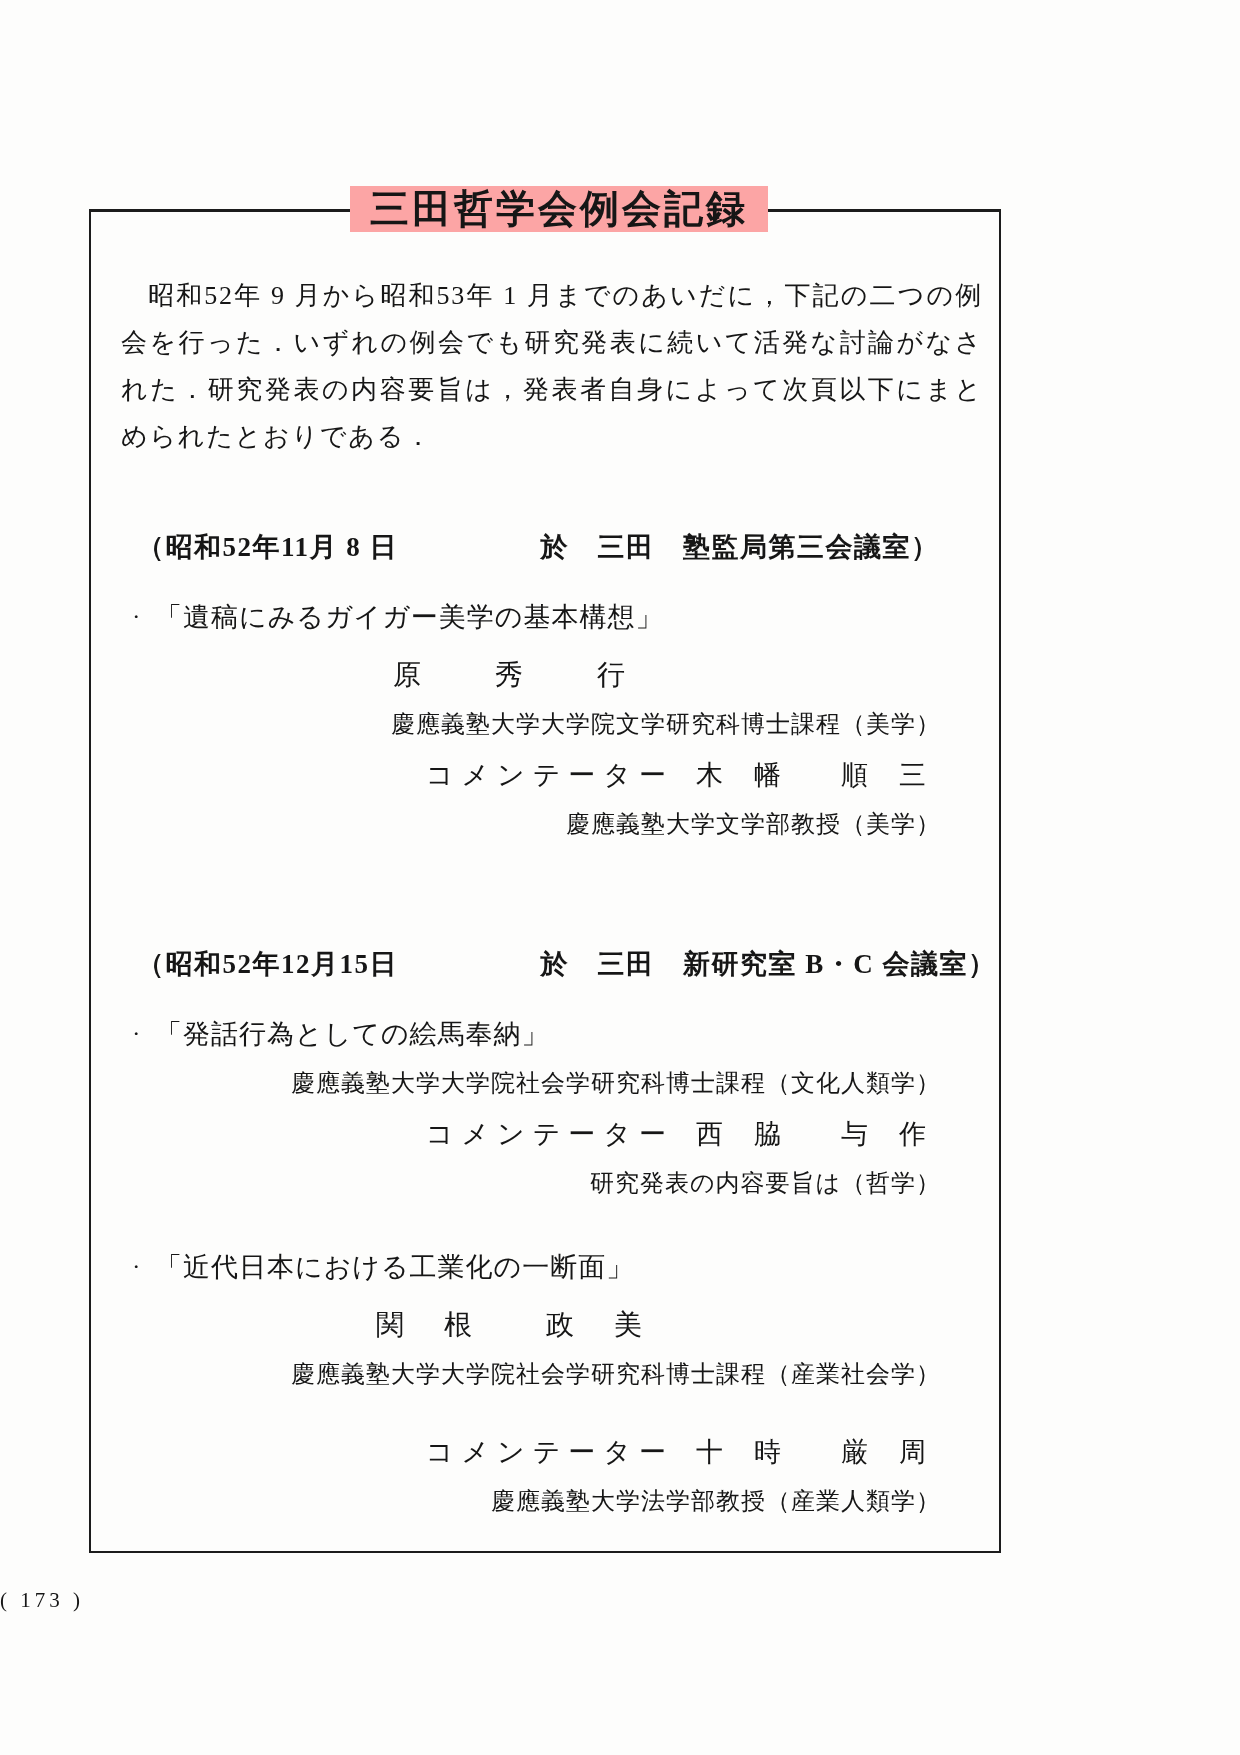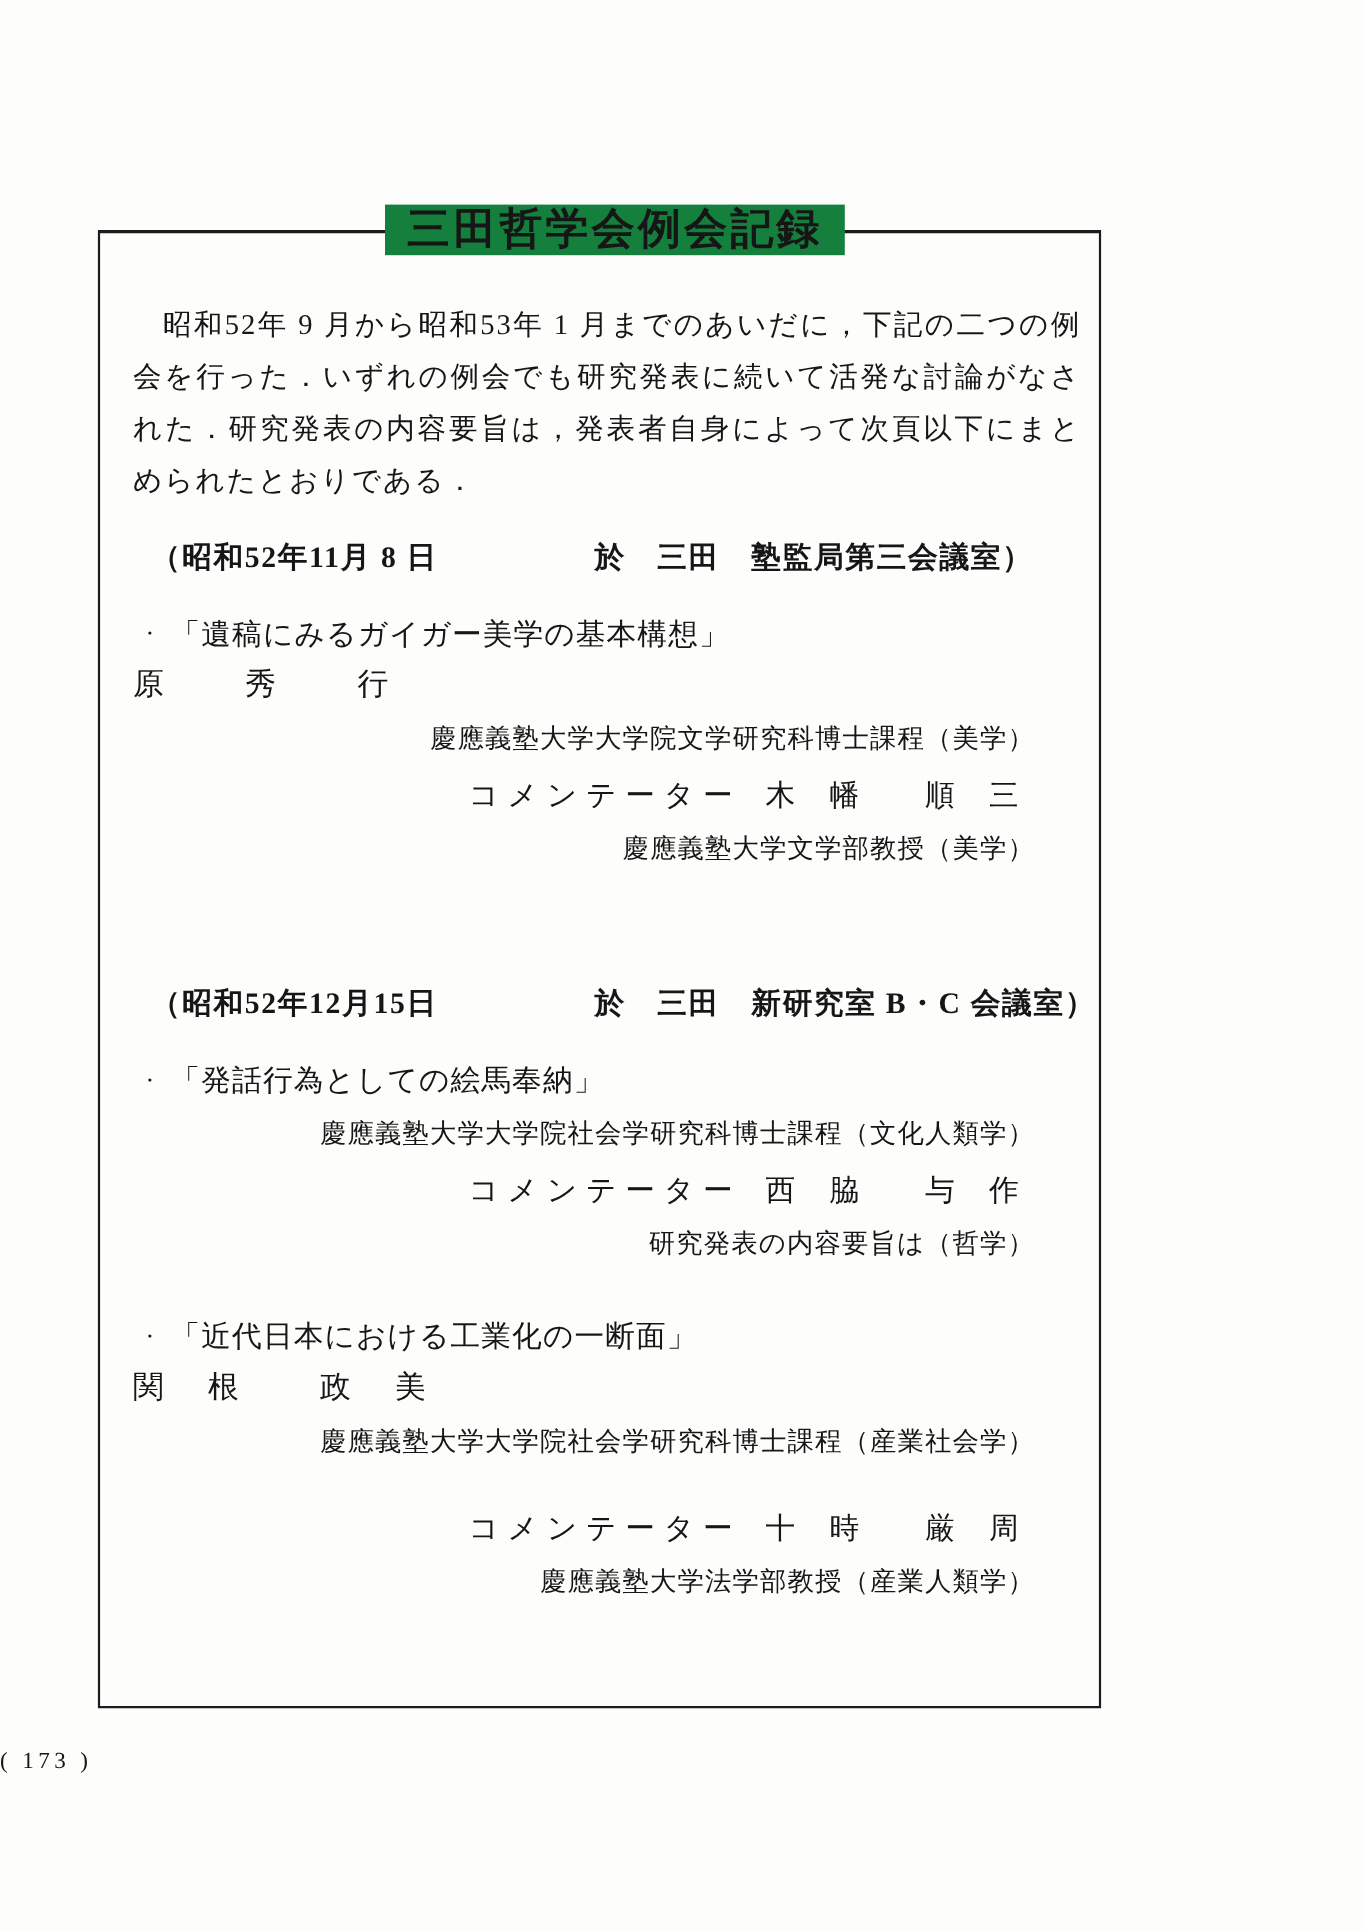--- a/index.html
+++ b/index.html
@@ -32,21 +32,21 @@
   .title-wrap {
     position: absolute;
     left: 103px;
     top: 186px;
     width: 912px;
     text-align: center;
     z-index: 2;
   }
   .box-title {
     display: inline-block;
-    background: #15803d;
+    background: #fca5a5;
     padding: 0 20px;
     font-size: 39px;
     font-weight: bold;
     letter-spacing: 3px;
     line-height: 46px;
   }
   .intro {
     margin: 0;
     font-size: 26px;
     line-height: 47px;
@@ -55,40 +55,40 @@
     text-indent: 27px;
   }
   .meeting-heading {
     font-size: 27px;
     font-weight: bold;
     letter-spacing: 1.5px;
     line-height: 40px;
     margin-left: 16px;
     white-space: pre;
   }
-  .mt-55 { margin-top: 26px; }
+  .mt-55 { margin-top: 67px; }
   .mt-70 { margin-top: 102px; }
   .pres-title-row {
     display: flex;
     align-items: center;
     margin-top: 30px;
     line-height: 40px;
   }
   .pres-title-row.gap-lg { margin-top: 46px; }
   .bullet {
     font-size: 18px;
     margin: 0 10px 0 6px;
   }
   .pres-title {
     font-size: 27px;
     letter-spacing: 1px;
   }
   .presenter {
-    margin-top: 7px;
-    text-align: left;
+    margin-top: 18px;
+    text-align: center;
     padding-right: 80px;
     font-size: 28px;
     letter-spacing: 6px;
     line-height: 40px;
     white-space: pre;
   }
   .affil {
     margin-top: 11px;
     text-align: right;
     padding-right: 42px;

